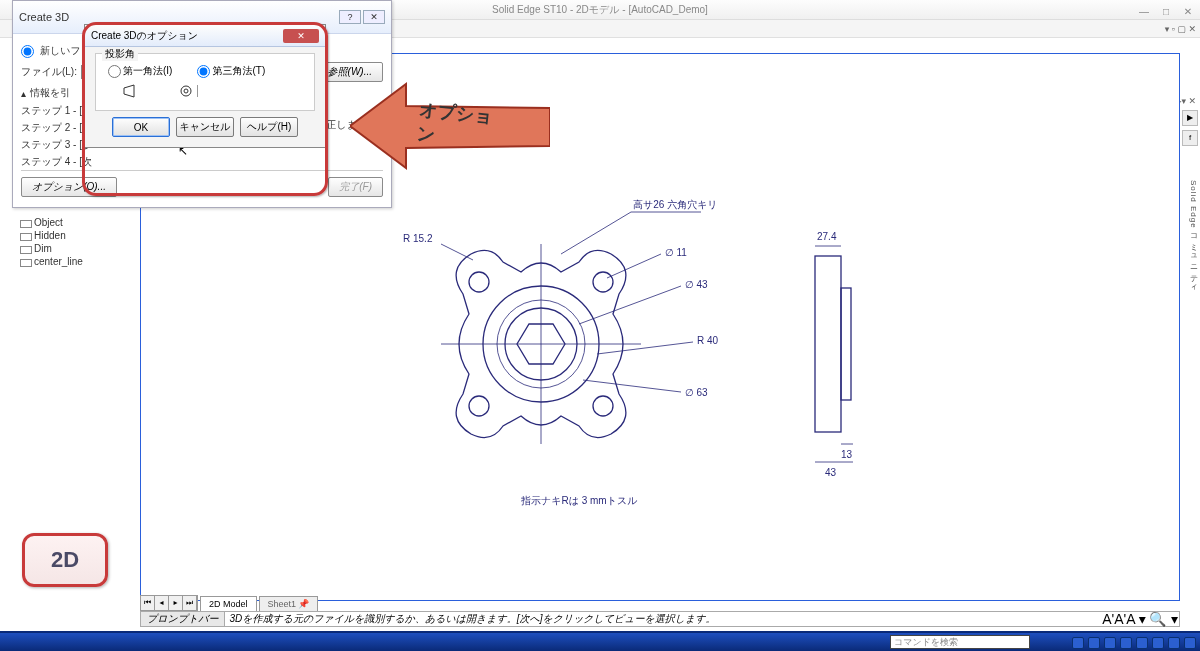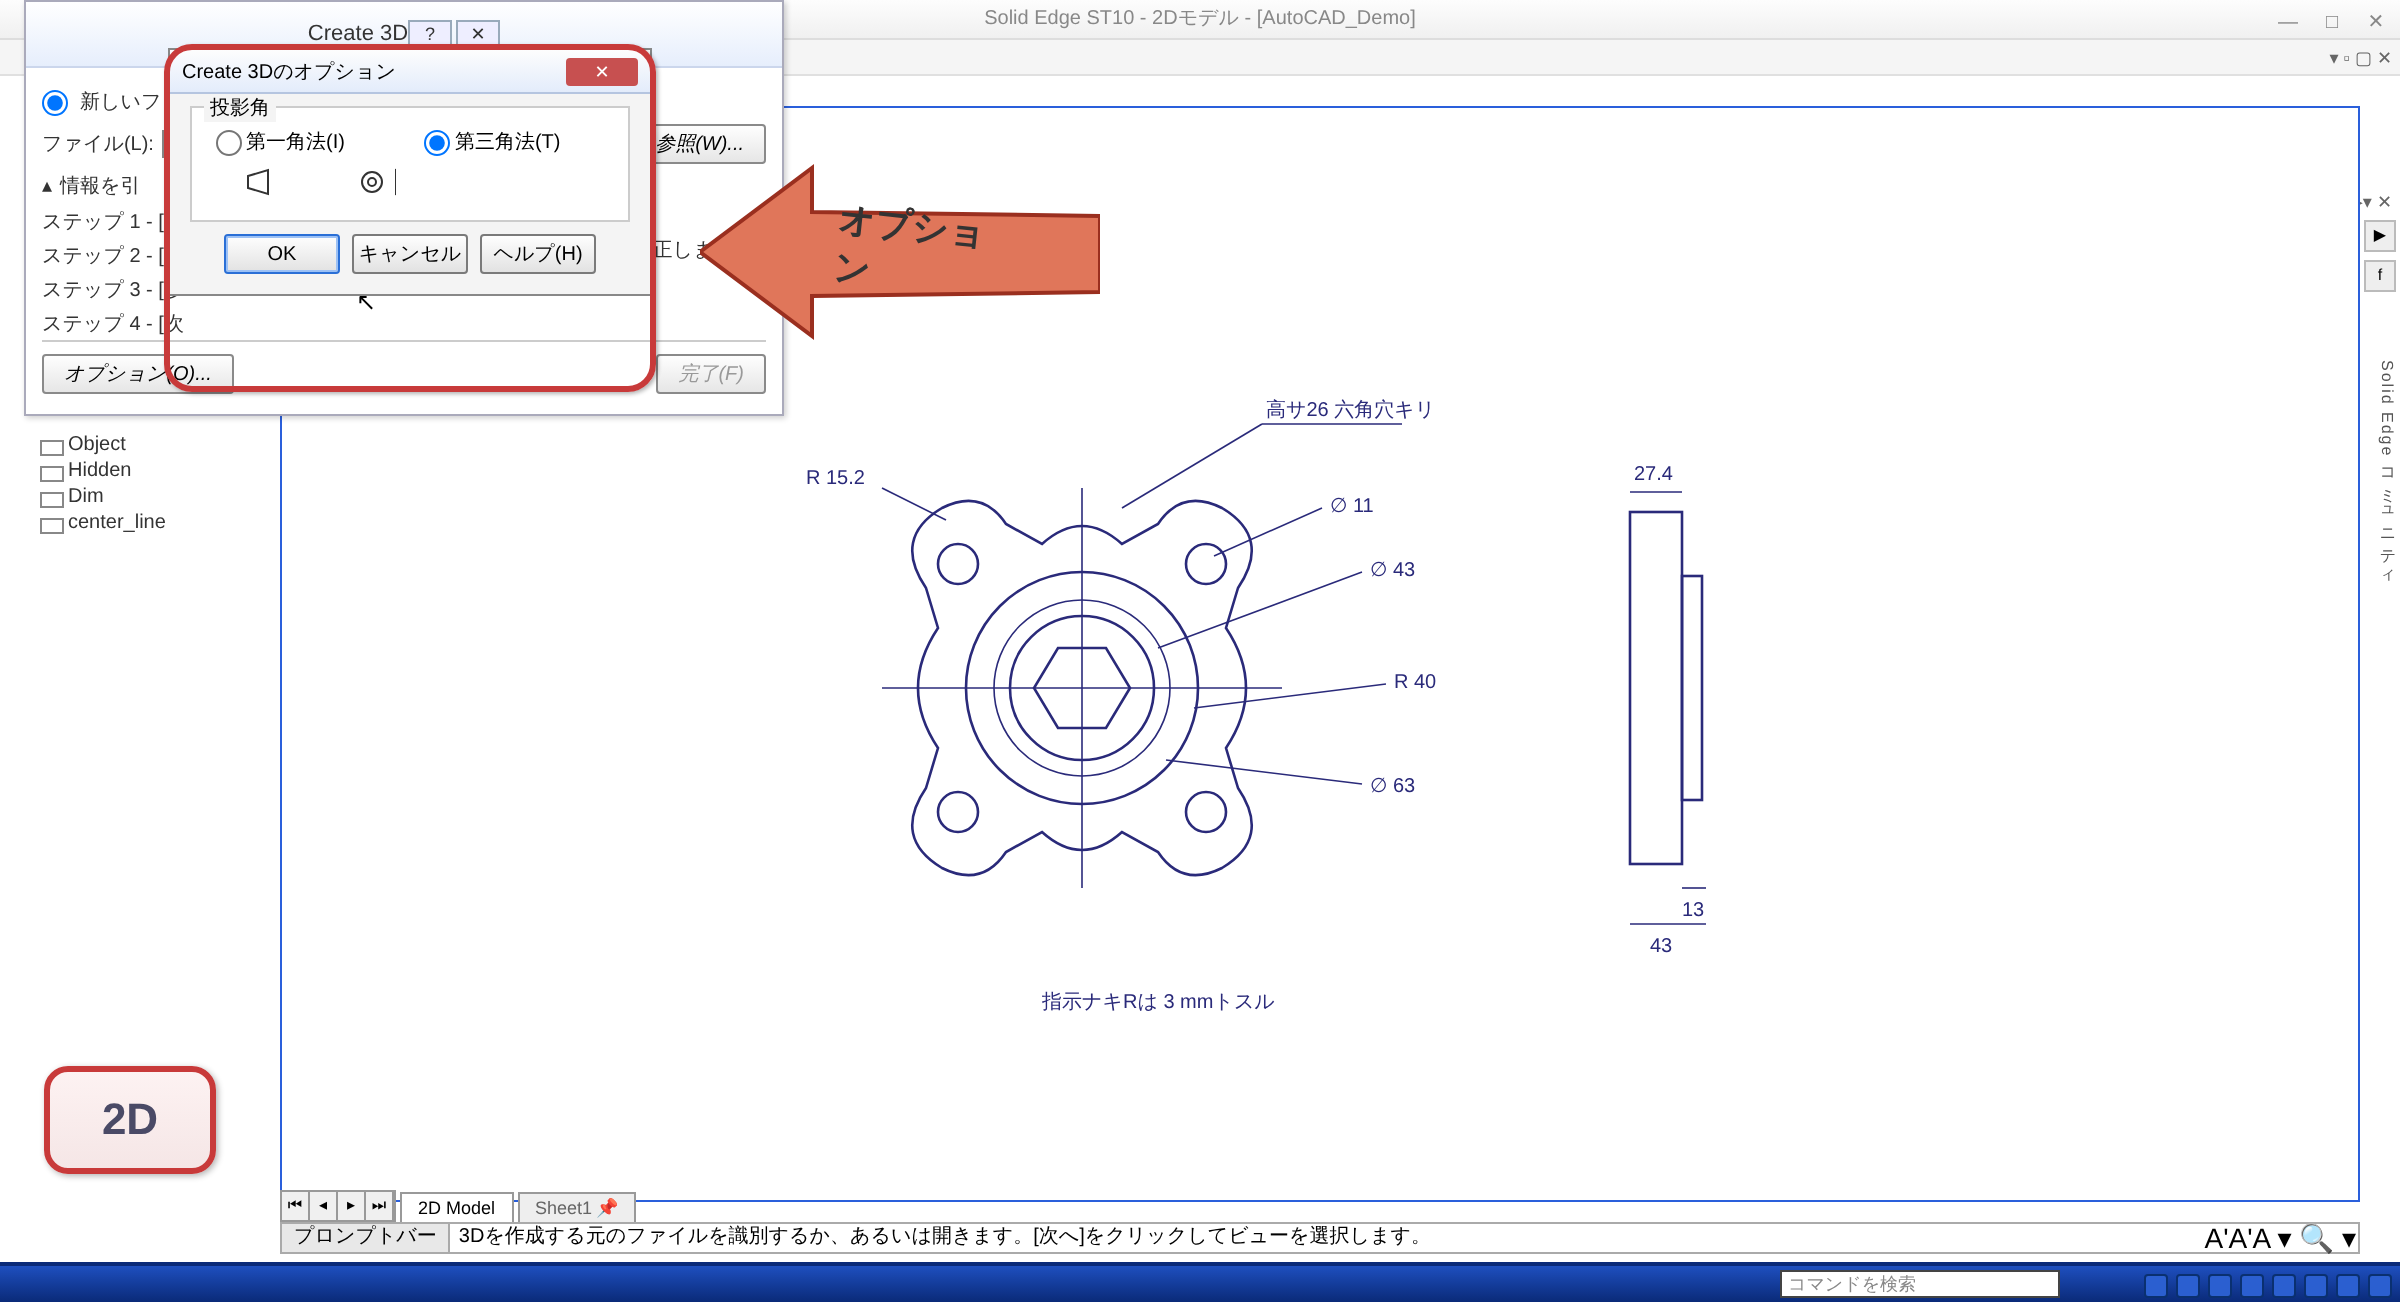--- a/index.html
+++ b/index.html
@@ -17,58 +17,58 @@
 
 .canvas { position:absolute; top:53px; left:140px; right:20px; bottom:50px; background:#fff; border:1px solid #2a5fdb; }
 
 
 .tree { position:absolute; top:216px; left:20px; width:110px; font-size:10px; color:#333; }
 .tree div { padding:1px 0 1px 14px; position:relative; white-space:nowrap; }
 .tree div::before { content:""; position:absolute; left:0; top:4px; width:10px; height:6px; border:1px solid #888; background:#fff;}
 
 
 .wizard { position:absolute; top:0; left:12px; width:380px; background:#fff; border:1px solid #aab; box-shadow:1px 1px 3px rgba(0,0,0,0.2); }
-.wiz-title { height:22px; background:linear-gradient(#fff,#e6eefc); border-bottom:1px solid #cbd6ec; font-size:11px; padding:16px 6px; color:#333; display:flex; justify-content:center; align-items:center; }
+.wiz-title { height:22px; background:linear-gradient(#fff,#e6eefc); border-bottom:1px solid #cbd6ec; font-size:11px; padding:16px 6px; color:#333; display:flex; justify-content:space-between; align-items:center; }
 .wiz-title .winbtns { display:flex; gap:2px; }
 .wiz-title .winbtns span { width:22px; height:14px; border:1px solid #9ab; background:#eef; font-size:9px; text-align:center; line-height:12px; }
 .wiz-body { padding:6px 8px; font-size:10px; color:#333; }
 .wiz-row { margin:4px 0; display:flex; align-items:center; gap:4px; }
 .wiz-btn { height:20px; padding:0 10px; border:1px solid #8a8a8a; background:linear-gradient(#fefefe,#e6e6e6); font-size:10px; border-radius:2px;font-style:italic; }
 .step-list div { margin:3px 0; font-size:10px; color:#333; }
 
 
 .opt-ring { position:absolute; top:22px; left:82px; width:246px; height:174px; border:3px solid #c83a3a; border-radius:14px; z-index:5; pointer-events:none; box-shadow:1px 1px 2px rgba(0,0,0,0.3);}
 .opt-dialog { position:absolute; top:24px; left:84px; width:242px; background:#f4f4f4; border:1px solid #888; z-index:4; }
 .opt-title { height:22px; background:linear-gradient(#fdfdfd,#e3ecfb); border-bottom:1px solid #b5c5e0; font-size:10px; padding:4px 6px; display:flex; justify-content:space-between; align-items:center; }
 .opt-title .close { width:36px; height:14px; background:#c75050; color:#fff; font-size:9px; text-align:center; line-height:14px; border-radius:2px; display:flex;align-items:center;justify-content:center;}
 .opt-body { padding:6px 10px 10px 10px; font-size:10px; }
 .opt-group { border:1px solid #ccc; background:#fff; padding:6px 8px 8px 8px; margin-bottom:6px; position:relative; }
 .opt-group-inner-title { position:absolute; top:-7px; left:6px; background:#fff; padding:0 3px; font-size:10px; }
-.proj-row { display:flex; gap:40px; margin:4px 0 6px 4px; align-items:flex-end; }
+.proj-row { display:flex; gap:25px; margin:4px 0 6px 4px; align-items:flex-end; }
 .proj-icons { display:flex; gap:40px; margin-left:18px; }
 .proj-icons svg { width:18px; height:18px; }
 .chk-row { display:flex; gap:22px; margin:6px 0 0 4px; }
 .dlg-btns { display:flex; gap:6px; justify-content:center; margin-top:6px; }
 .dlg-btn { width:58px; height:20px; border:1px solid #7a7a7a; background:linear-gradient(#fefefe,#e2e2e2); font-size:10px; border-radius:2px; }
 .dlg-btn.ok { border:1px solid #2a6fd6; box-shadow:0 0 0 1px #9cc1f5 inset; }
 .cursor { position:absolute; top:144px; left:178px; font-size:12px; z-index:6; pointer-events:none; color:#000;}
 
 
 .big-arrow { position:absolute; top:78px; left:350px; width:200px; height:96px; z-index:3; }
 .big-arrow svg { width:100%; height:100%; }
 .big-arrow-text { position:absolute; top:50%; left:56%; transform:translate(-50%,-50%) rotate(6deg); font-size:18px; font-weight:bold; color:#333; }
 
 
 .sheet-tabs { position:absolute; left:140px; bottom:40px; height:16px; display:flex; align-items:flex-end; gap:0; font-size:9px; }
 .nav-btns { display:flex; border:1px solid #999; background:#f0f0f0; }
 .nav-btns span { width:14px; text-align:center; border-right:1px solid #999; font-size:8px; line-height:14px;}
 .tab-item { border:1px solid #999; border-bottom:none; background:#fff; padding:1px 8px; margin-left:2px; height:15px; line-height:13px;}
 .tab-item.inactive { background:#eee; color:#666; }
 .tab-item .pin { color:#d33; margin-left:2px;}
-.prompt-bar { position:absolute; left:140px; right:20px; bottom:24px; height:16px; display:flex; font-size:10px; }
+.prompt-bar { position:absolute; left:140px; right:20px; bottom:24px; height:16px; display:flex; font-size:10px;font-style:italic; }
 .prompt-label { background:#e8e8e8; border:1px solid #aaa; padding:0 6px; line-height:14px; }
 .prompt-input { flex:1; border:1px solid #aaa; border-left:none; padding:0 4px; line-height:14px; background:#fff; }
 .txt-scale { position:absolute; right:22px; bottom:24px; font-size:14px; }
 
 .taskbar { position:absolute; left:0; right:0; bottom:0; height:20px; background:linear-gradient(#1e4fbf,#0a2a78); border-top:2px solid #0a2a78; }
 .task-search { position:absolute; right:170px; bottom:2px; width:140px; height:14px; background:#fff; border:1px solid #444; font-size:9px; color:#888; padding:0 3px; line-height:12px;}
 .tray { position:absolute; right:4px; bottom:2px; display:flex; gap:4px; }
 .tray span { width:12px; height:12px; background:#2b5fd0; border:1px solid #0a3070; border-radius:2px; }
 
 

